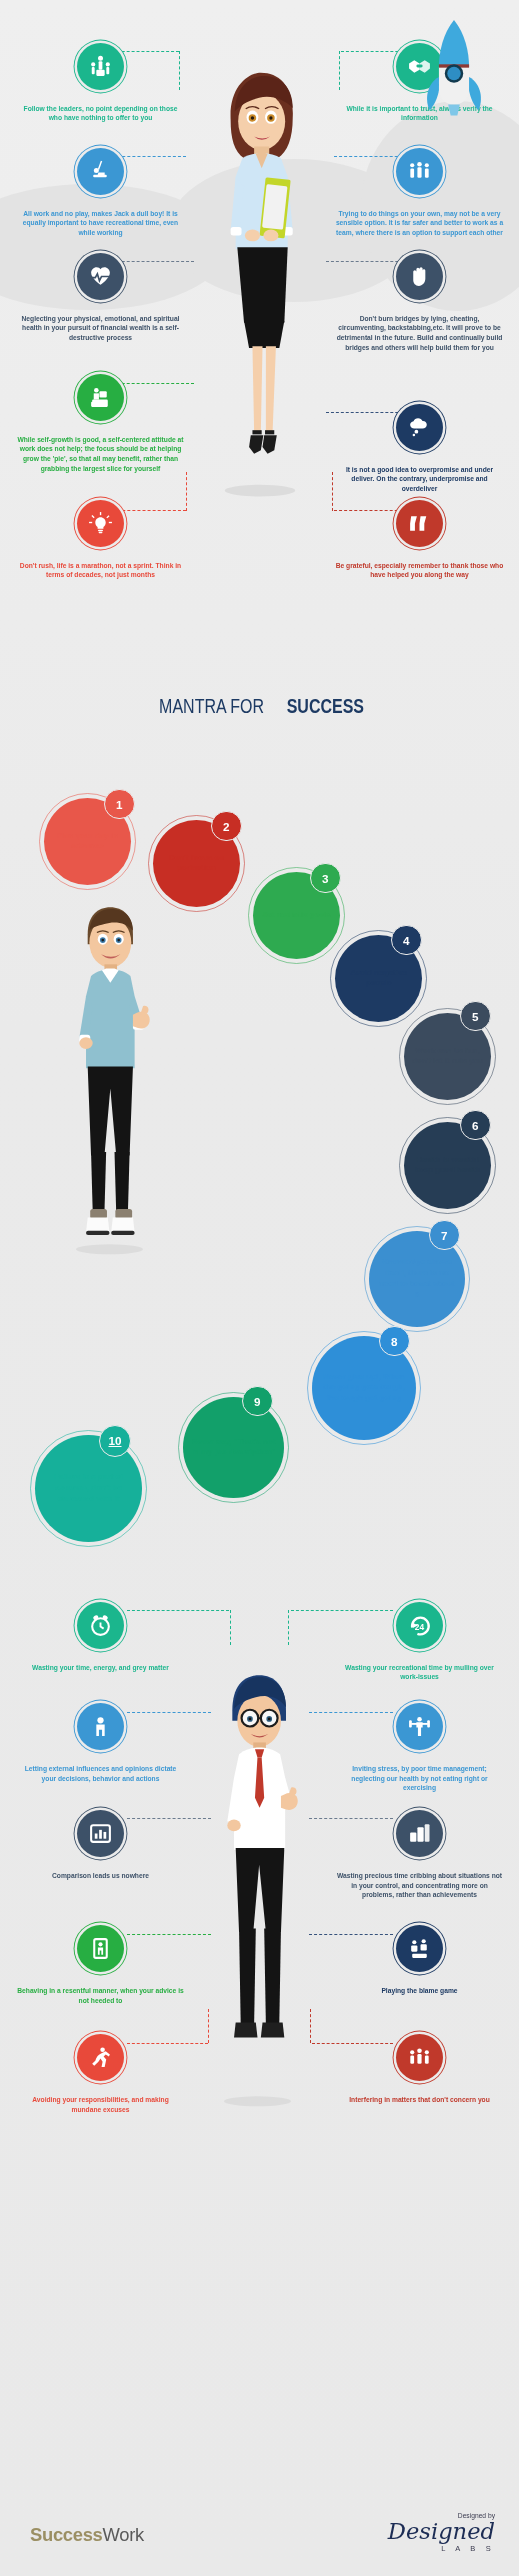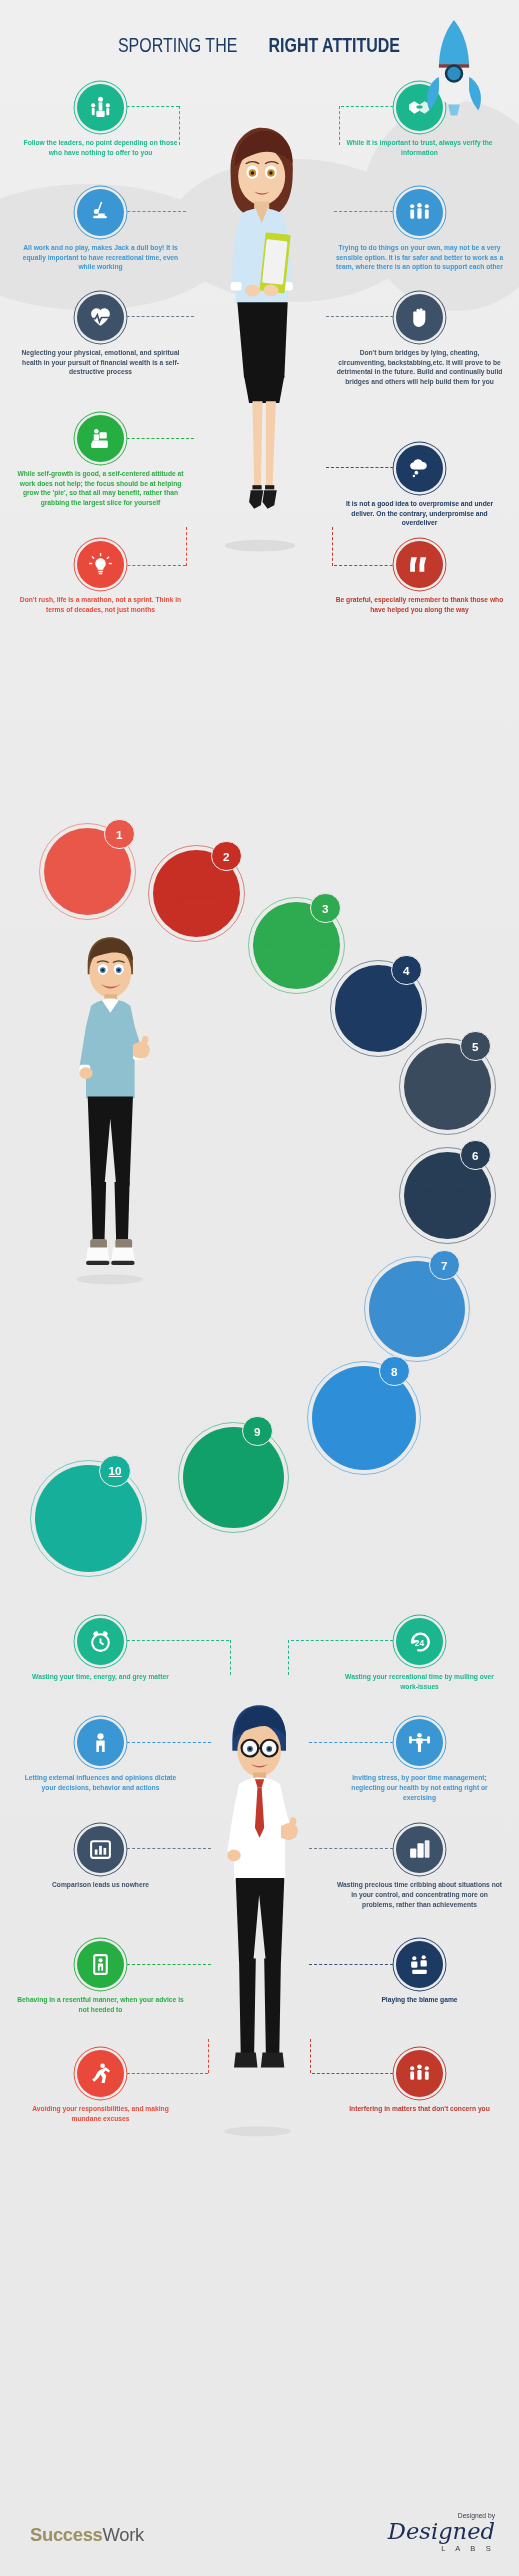--- a/index.html
+++ b/index.html
@@ -33,21 +33,21 @@
   .sec-title .bold{font-weight:bold;transform:scaleX(.8);display:inline-block;}
 
   
   .attitude{position:relative;z-index:3;margin-top:28.5px;height:662px;}
   .lady{position:absolute;left:50%;transform:translateX(-50%);top:42px;width:126px;height:428px;z-index:2;}
 
   .att-item{position:absolute;width:191px;z-index:3;}
   .att-item.left{left:5px;text-align:center;}
   .att-item.right{right:5px;text-align:center;}
   .circ{width:47px;height:47px;border-radius:50%;display:flex;align-items:center;justify-content:center;
-        margin:0 auto;box-shadow:0 0 0 2.5px #ebebeb, 0 0 0 3.4px currentColor;position:relative;}
+        margin:14px auto;box-shadow:0 0 0 2.5px #ebebeb, 0 0 0 3.4px currentColor;position:relative;}
   .circ svg{width:25px;height:25px;fill:#fff;}
   .att-cap{font-size:6.7px;line-height:1.45;margin-top:7.5px;padding:0 11.7px;font-weight:bold;}
 
   
   .dash{position:absolute;border-top:0.8px dashed;height:0.8px;z-index:1;}
   .dashv{position:absolute;border-left:0.8px dashed;width:0.8px;z-index:1;}
 
   
   .mantra{position:relative;z-index:3;margin-top:8.4px;height:847px;}
   .man{position:absolute;left:49px;top:180px;width:126px;height:352px;z-index:2;}
@@ -87,23 +87,20 @@
     <path d="M37 2 C50 18 55 40 55 58 L19 58 C19 40 24 18 37 2 Z" fill="#3ea9dd"></path>
     <path d="M19 58 L55 58 L55 86 C55 96 47 103 37 103 C27 103 19 96 19 86 Z" fill="#f0f0f0"></path>
     <rect x="19" y="55" width="36" height="4" fill="#8c3a36"></rect>
     <circle cx="37" cy="66" r="11" fill="#123a4e"></circle>
     <circle cx="37" cy="66" r="8" fill="#2e8ec4"></circle>
     <path d="M19 70 C4 78 2 98 8 110 C16 100 18 92 19 86 Z" fill="#3ea9dd"></path>
     <path d="M55 70 C70 78 72 98 66 110 C58 100 56 92 55 86 Z" fill="#3ea9dd"></path>
     <path d="M30 103 L44 103 L41 116 L33 116 Z" fill="#7fc7e8"></path>
   </svg>
 
-  <div class="sec-title" style="margin-top:35px;">
-    <span class="thin">SPORTING THE </span><span class="bold">RIGHT ATTITUDE</span>
-  </div>
 
   <div class="attitude">
 
     <svg class="lady" viewBox="0 0 150 510">
       <ellipse cx="75" cy="500" rx="42" ry="7" fill="#dcdcdc"></ellipse>
 
       <path d="M40 58 C38 18 62 2 76 2 C98 2 116 18 114 56 C114 80 108 96 96 104 L56 104 C44 96 40 80 40 58Z" fill="#6b2f1f"></path>
 
       <ellipse cx="77" cy="60" rx="28" ry="34" fill="#f5cfab"></ellipse>
 
@@ -277,20 +274,23 @@
             <path d="M4 5 L9.5 5 L7.6 12 L7.6 19 L3 19 L3 12Z"></path>
             <path d="M13 5 L18.5 5 L16.6 12 L16.6 19 L12 19 L12 12Z"></path>
           </svg>
       </div>
       <div class="att-cap" style="color:#c0392b;">Be grateful, especially remember to thank those who have helped you along the way</div>
     </div>
     <div class="dash" style="right:102px;top:481px;width:84px;border-color:#c0392b;"></div>
     <div class="dashv" style="right:186px;top:443px;height:39px;border-color:#c0392b;"></div>
   </div>
 
+  <div class="sec-title" style="margin-top:5px;">
+    <span class="thin">MANTRA FOR </span><span class="bold">SUCCESS</span>
+  </div>
 
   <div class="mantra">
 
     <svg class="man" viewBox="0 0 150 420">
       <ellipse cx="72" cy="412" rx="40" ry="6" fill="#dcdcdc"></ellipse>
       <path d="M46 36 C46 14 58 4 73 4 C88 4 100 14 100 36 L100 48 L46 48Z" fill="#6a4a2c"></path>
       <ellipse cx="73" cy="46" rx="25" ry="30" fill="#f3c79f"></ellipse>
       <ellipse cx="64" cy="42" rx="6" ry="6.5" fill="#fff"></ellipse>
       <ellipse cx="83" cy="42" rx="6" ry="6.5" fill="#fff"></ellipse>
       <circle cx="64" cy="43" r="3.4" fill="#3d7ba8"></circle>

